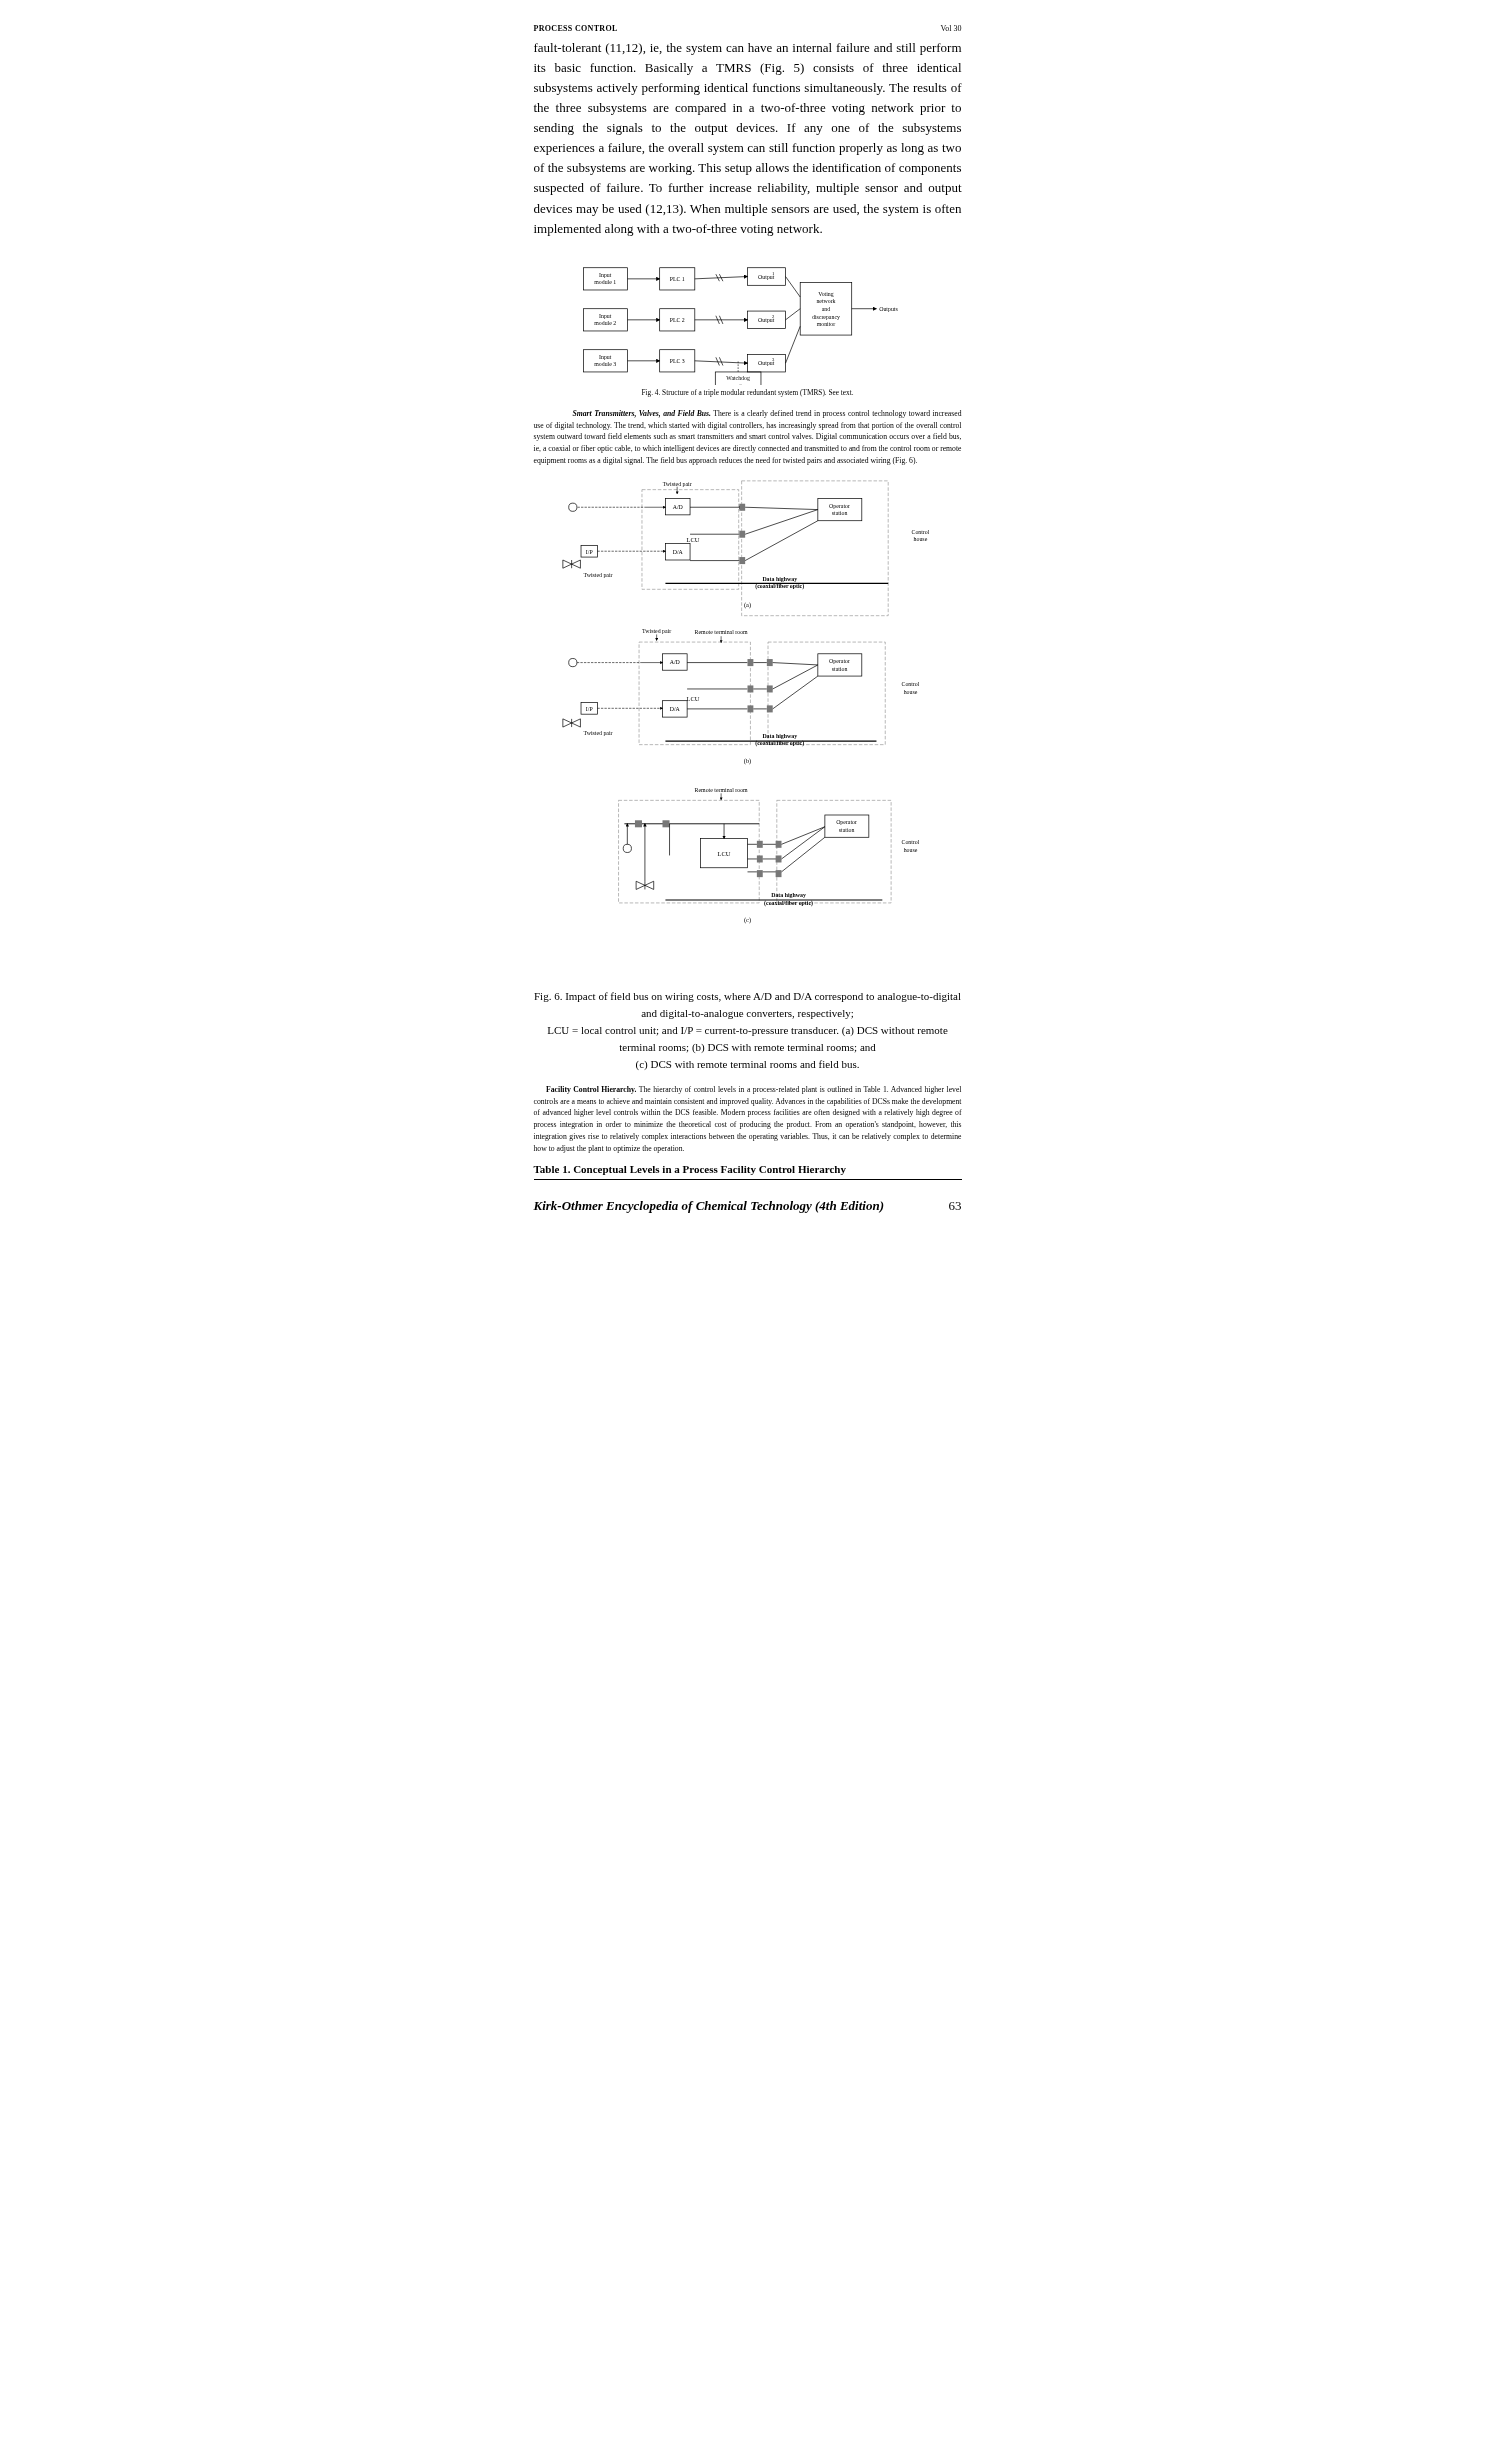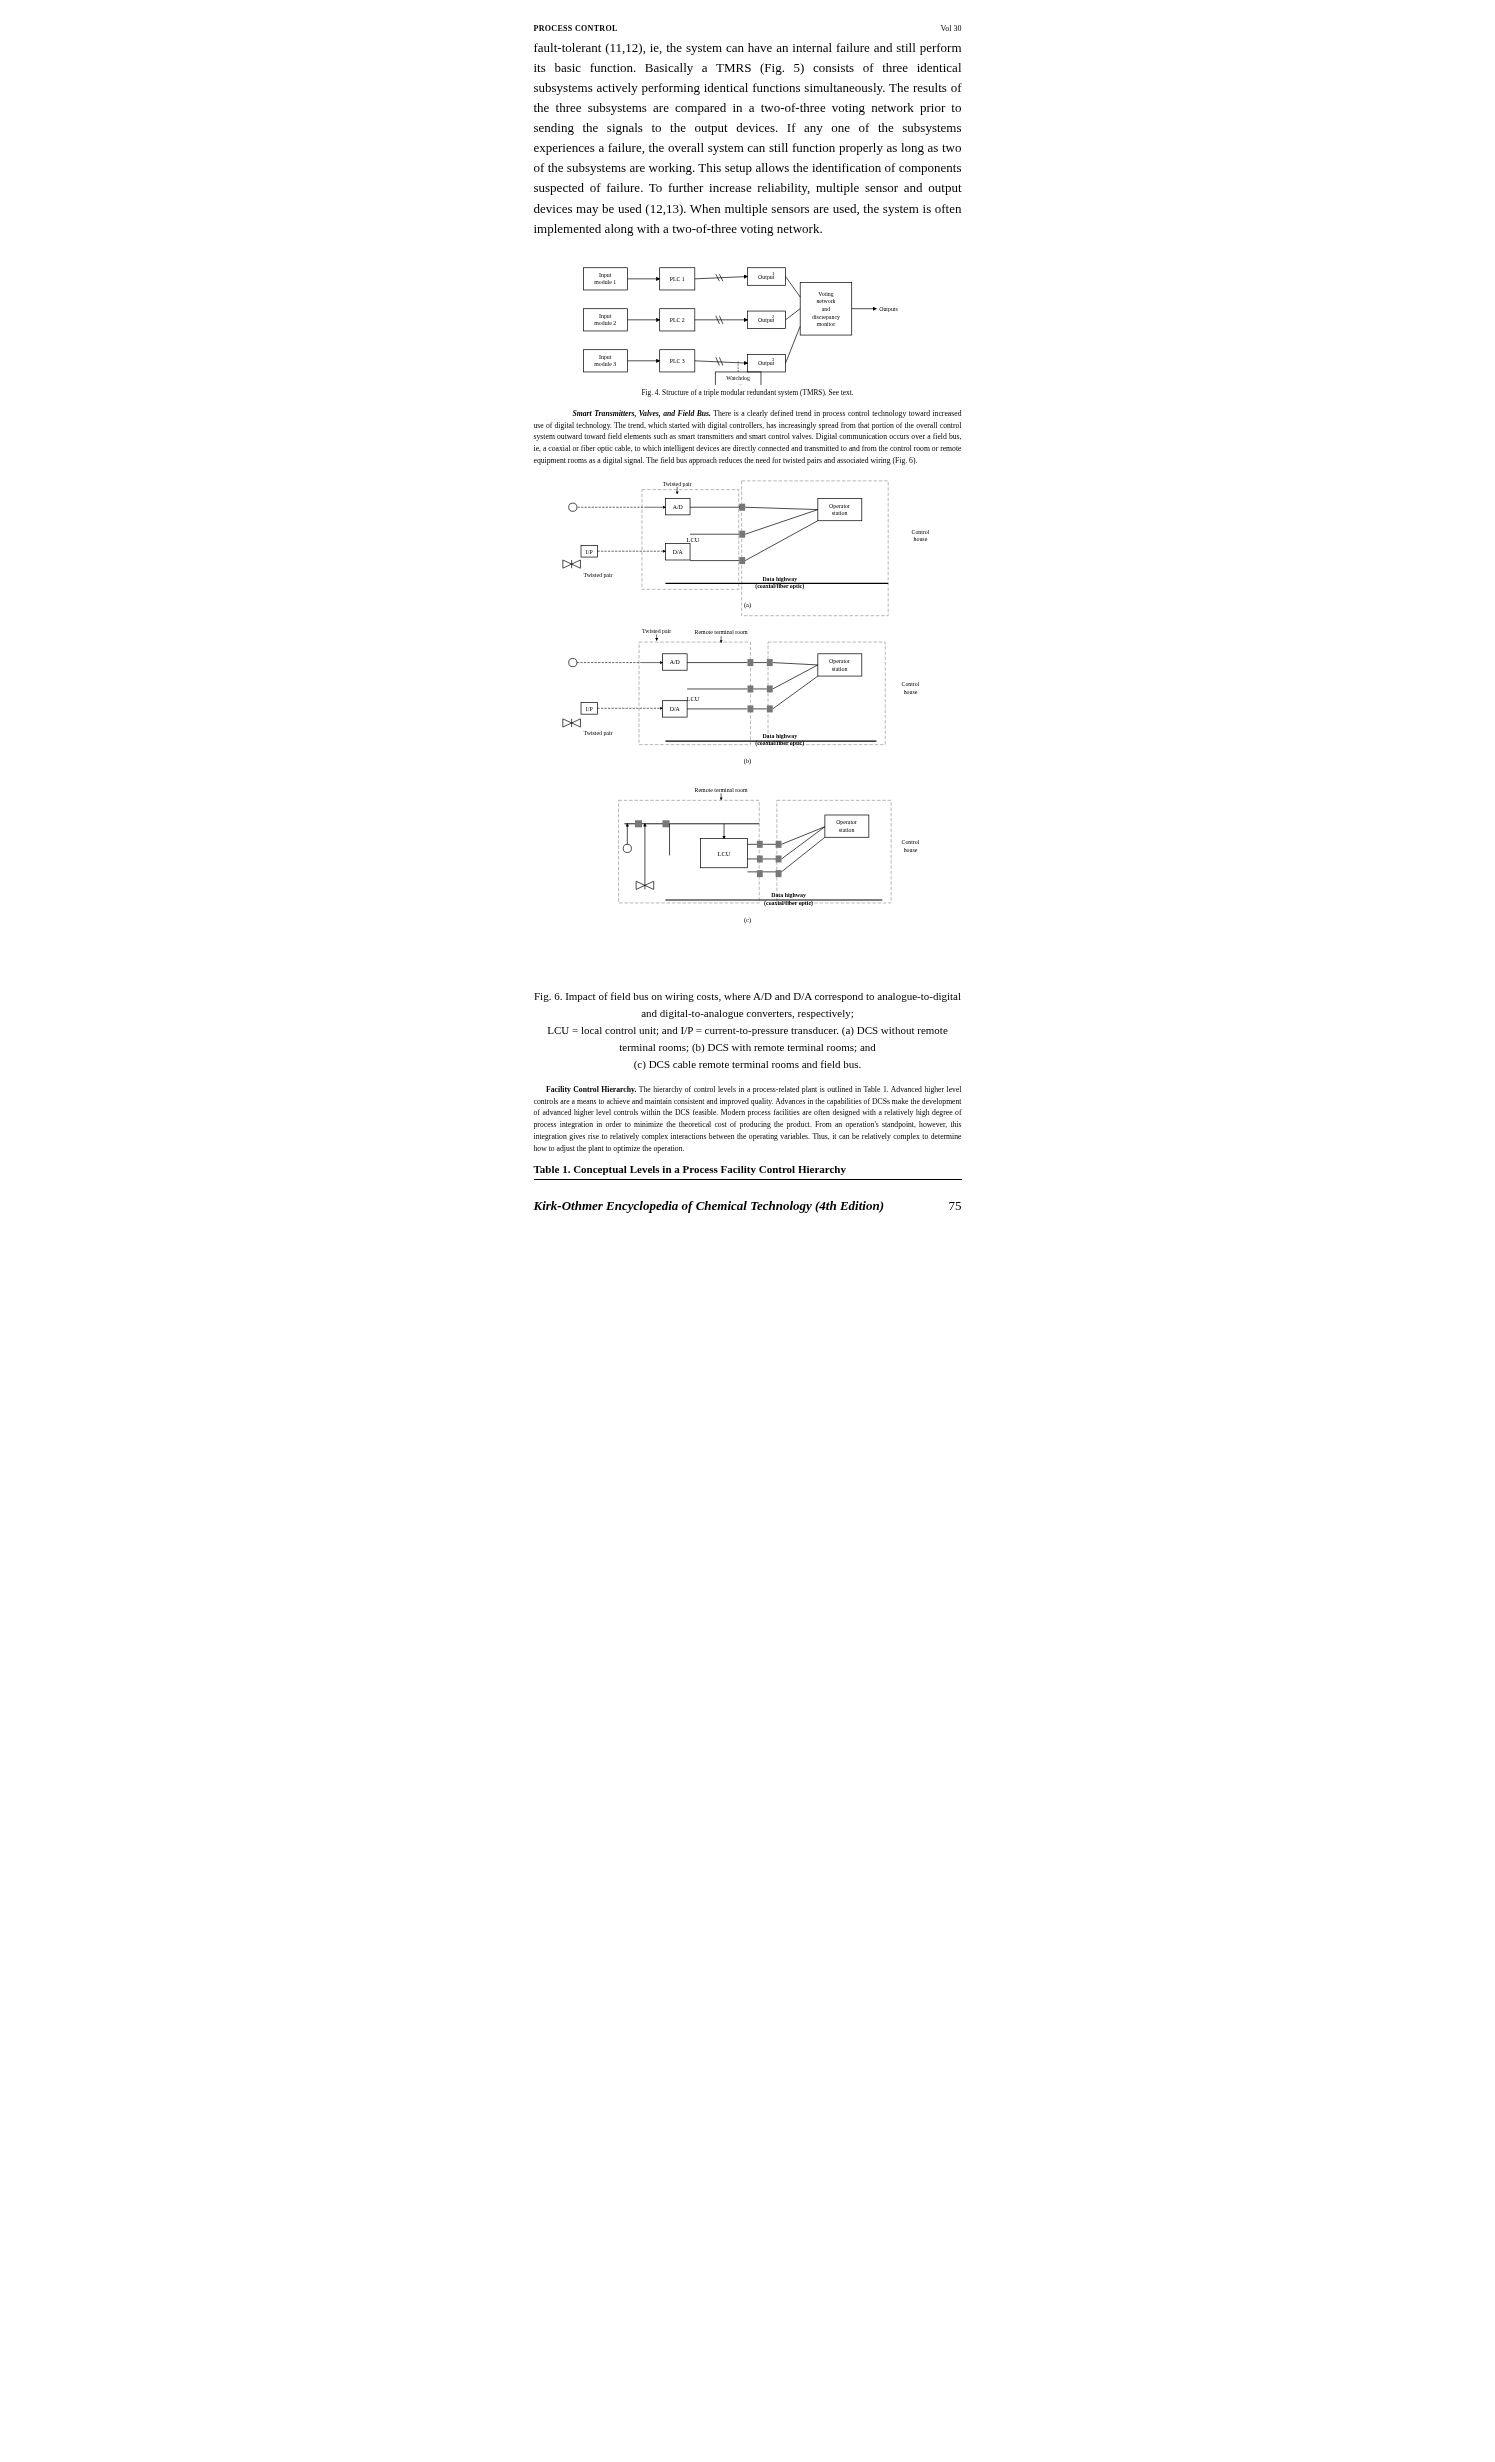--- a/index.html
+++ b/index.html
@@ -404,27 +404,27 @@
     <text x="410" y="733" text-anchor="middle" font-size="10" font-weight="bold">(coaxial/fiber optic)</text>
     <line x1="200" y1="725" x2="570" y2="725" stroke="#000" stroke-width="2"></line>
 
     <text x="340" y="762" text-anchor="middle" font-size="11">(c)</text>
   </svg>
 </div>
 
 <p class="fig6-caption">
   <span>Fig. 6. Impact of field bus on wiring costs, where A/D and D/A correspond to analogue-to-digital and digital-to-analogue converters, respectively;</span><br>
   <span>LCU = local control unit; and I/P = current-to-pressure transducer. (a) DCS without remote terminal rooms; (b) DCS with remote terminal rooms; and</span><br>
-  <span>(c) DCS cable remote terminal rooms and field bus.</span>
+  <span>(c) DCS with remote terminal rooms and field bus.</span>
 </p>
 
 <p class="section-heading2">
   &nbsp;&nbsp;&nbsp;&nbsp;&nbsp;<span class="bold">Facility Control Hierarchy.</span><span>   The hierarchy of control levels in a process-related plant is outlined in Table 1. Advanced higher level controls are a means to achieve and maintain consistent and improved quality. Advances in the capabilities of DCSs make the development of advanced higher level controls within the DCS feasible. Modern process facilities are often designed with a relatively high degree of process integration in order to minimize the theoretical cost of producing the product. From an operation's standpoint, however, this integration gives rise to relatively complex interactions between the operating variables. Thus, it can be relatively complex to determine how to adjust the plant to optimize the operation.</span>
 </p>
 
 <p class="table-heading">Table 1. Conceptual Levels in a Process Facility Control Hierarchy</p>
 <div class="table-rule"></div>
 
 <div class="page-footer">
   <span class="page-footer-left">Kirk-Othmer Encyclopedia of Chemical Technology (4th Edition)</span>
-  <span class="page-footer-right">75</span>
+  <span class="page-footer-right">63</span>
 </div>
 
 
 </body></html>

